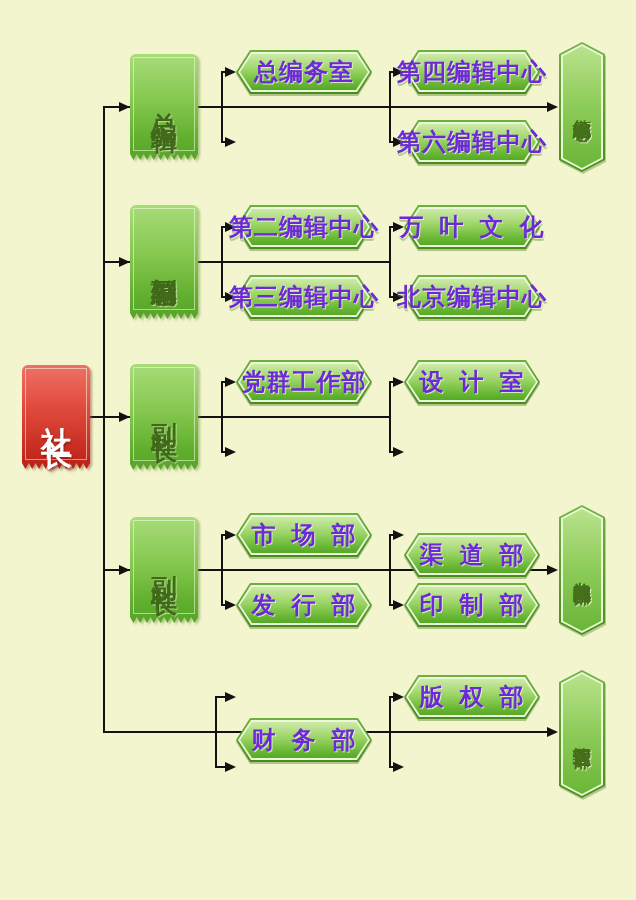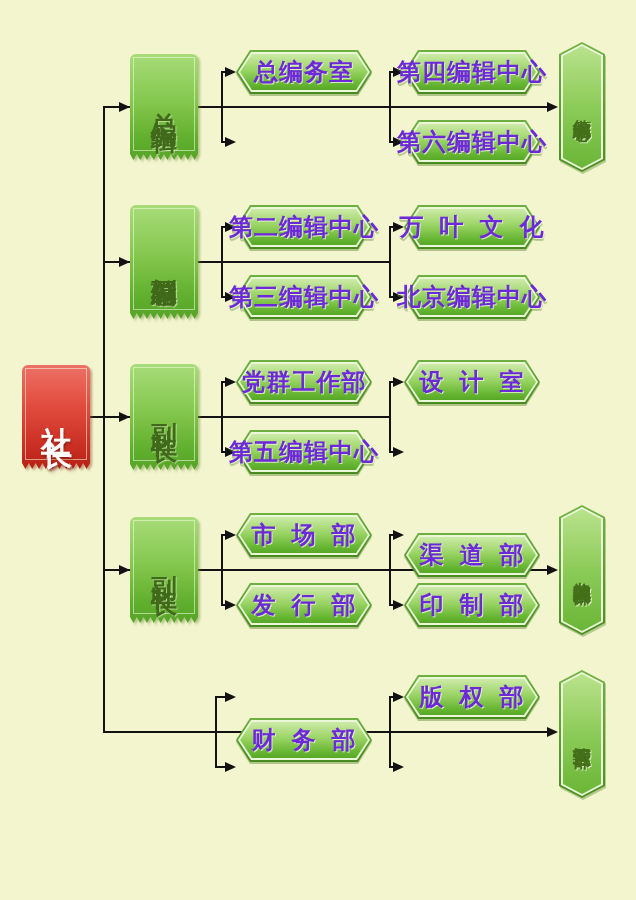--- a/index.html
+++ b/index.html
@@ -174,26 +174,20 @@
     <div class="shape"></div>
     <div class="stroke"></div>
     <div class="txt">副社长</div>
   </div>
   <div class="hx" style="left:236px;top:360px;">
     <div class="l1"></div>
       <div class="l2"></div>
       <div class="l3"></div>
     <div class="txt">党群工作部</div>
   </div>
-  <div class="hx" style="left:236px;top:430px;">
-    <div class="l1"></div>
-      <div class="l2"></div>
-      <div class="l3"></div>
-    <div class="txt">第五编辑中心</div>
-  </div>
   <div class="hx" style="left:404px;top:360px;">
     <div class="l1"></div>
       <div class="l2"></div>
       <div class="l3"></div>
     <div class="txt">设 计 室</div>
   </div>
 
   <div class="hl" style="left:104px;top:569px;width:444px;"></div>
   <div class="ar" style="left:119px;top:565px;"></div>
   <div class="ar" style="left:547px;top:565px;"></div>

